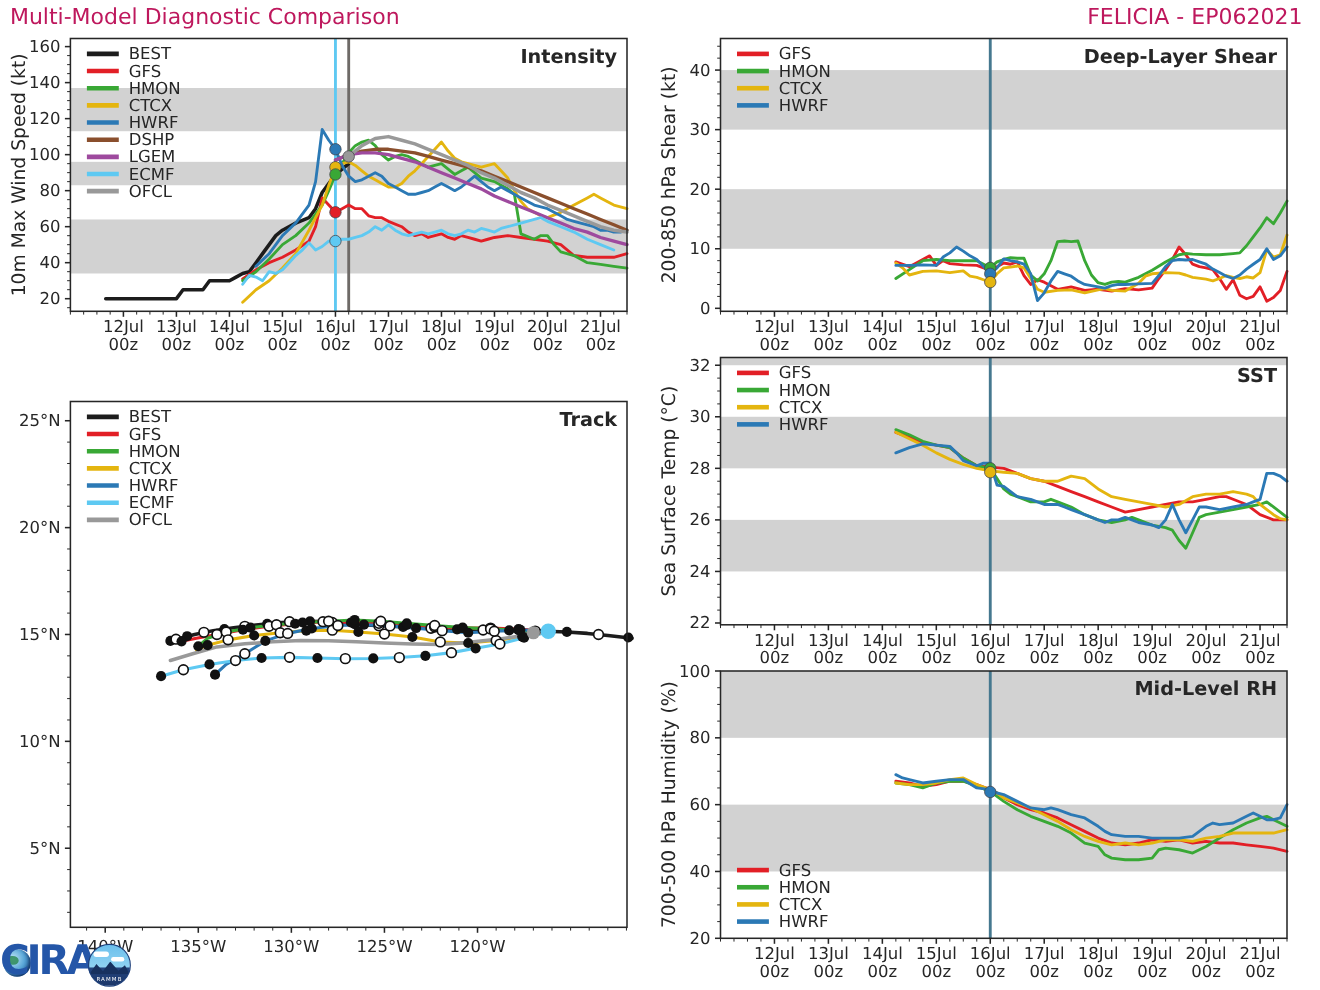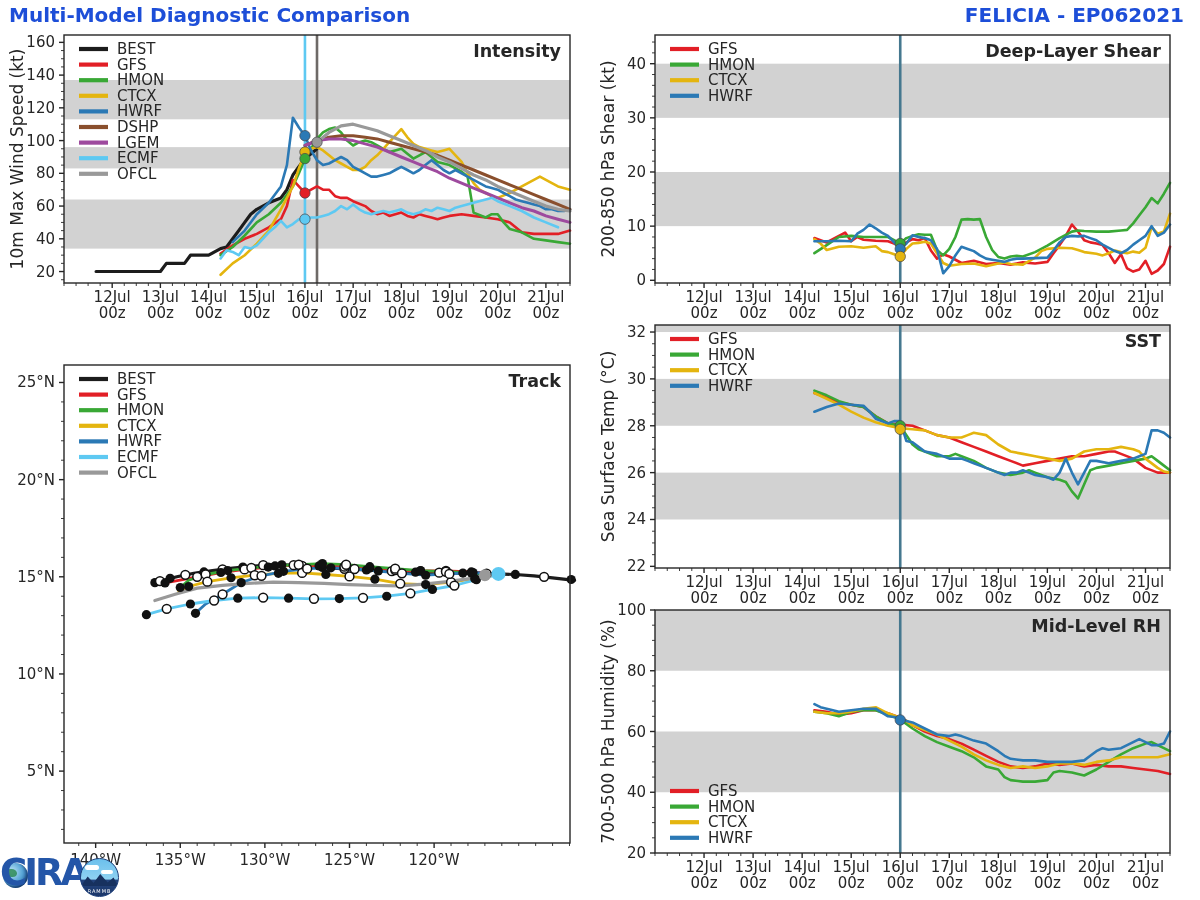--- a/index.html
+++ b/index.html
@@ -1,18 +1,18 @@
 <!DOCTYPE html>
 <html><head>
 <meta charset="utf-8">
 <style>
   html,body{margin:0;padding:0;background:#ffffff;}
   body{width:1200px;height:900px;position:relative;font-family:"DejaVu Sans","Liberation Sans",sans-serif;color:#262626;overflow:hidden;}
   #figure{position:absolute;left:0;top:0;width:1200px;height:900px;}
-  .hdr{position:absolute;top:3px;font-weight:bold;font-size:20px;color:#1d4ed8;white-space:nowrap;}
+  .hdr{position:absolute;top:3px;font-weight:normal;font-size:20px;color:#be185d;white-space:nowrap;}
   #main-title{left:9px;}
   #storm-title{right:16px;}
   svg{position:absolute;left:0;top:0;}
   
   #logo{position:absolute;left:0;bottom:1px;width:118px;height:47px;}
   #cira-text{position:absolute;left:0px;top:2px;font-size:37px;font-weight:bold;letter-spacing:-3px;color:#2456a8;font-family:"DejaVu Sans","Liberation Sans",sans-serif;line-height:1;}
   #globe{position:absolute;left:3px;top:11px;width:25px;height:25px;border-radius:50%;
      background:radial-gradient(circle at 35% 35%, #bfe6f5 0%, #5aa7d8 45%, #1d5f9e 80%);box-shadow:inset -2px -2px 3px rgba(0,0,40,.45);}
   #globe:after{content:"";position:absolute;left:4px;top:6px;width:10px;height:8px;background:#2e8b57;border-radius:40% 60% 50% 50%;opacity:.85;}
   #badge{position:absolute;left:80px;top:6px;width:37px;height:37px;border-radius:50%;overflow:hidden;border:1px solid #1d3f7a;

